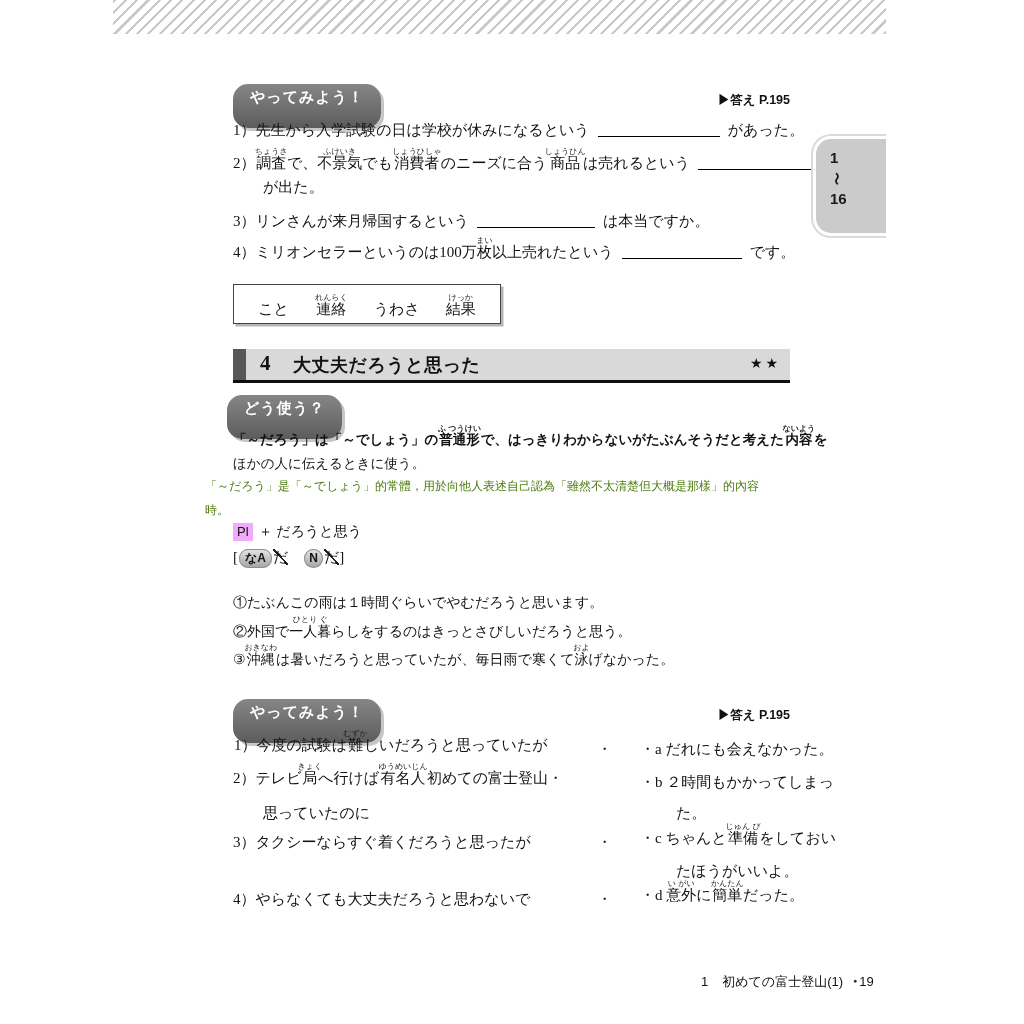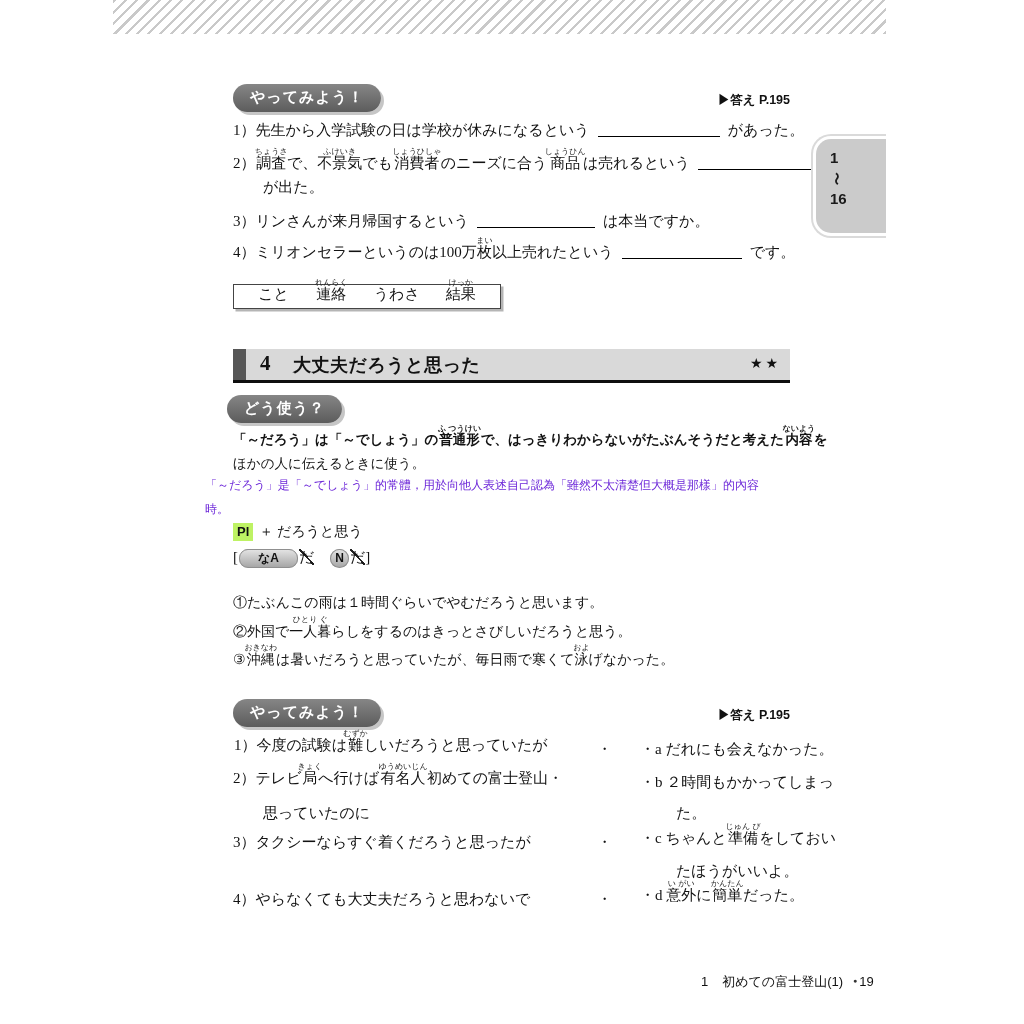--- a/index.html
+++ b/index.html
@@ -7,45 +7,45 @@
         font-family:"Liberation Serif",serif;color:#121212;}
   .hatch{position:absolute;left:113px;top:0;width:773px;height:34px;
          background:repeating-linear-gradient(135deg,#c9c9c9 0 2.2px,transparent 2.2px 8px);}
   .line{position:absolute;white-space:nowrap;font-size:15px;line-height:1.3;}
   ruby{ruby-align:center;}
   ruby rt{font-size:8px;font-family:"Liberation Sans",sans-serif;color:#222;}
   .blank{display:inline-block;height:14px;border-bottom:1.5px solid #000;
          vertical-align:-2px;margin:0 8px;}
   .badge{position:absolute;background:linear-gradient(#868686,#5c5c5c);color:#fff;
          font-family:Liberation Sans, sans-serif;font-weight:bold;font-size:15px;
-         padding:4px 17px 5px;border-radius:15px;box-shadow:3px 3px 0 #c6c6c6;
+         padding:4px 17px 21px;border-radius:15px;box-shadow:3px 3px 0 #c6c6c6;
          letter-spacing:1px;}
   .ansref{position:absolute;right:234px;font-family:"Liberation Sans",sans-serif;
           font-weight:600;font-size:12.5px;color:#111;}
-  .wordbank{position:absolute;left:233px;top:284px;width:268px;height:25px;
+  .wordbank{position:absolute;left:233px;top:284px;width:268px;height:40px;
             border:1.2px solid #444;box-shadow:2.5px 2.5px 0 #b5b5b5;background:#fff;
             display:flex;justify-content:center;align-items:flex-end;gap:26px;
             font-size:15px;padding-bottom:4px;box-sizing:border-box;}
   .secbar{position:absolute;left:233px;top:349px;width:557px;height:31px;
           background:#d9d9d9;border-bottom:3px solid #0e0e0e;}
   .secblock{position:absolute;left:0;top:0;width:13px;height:31px;background:#575757;}
   .secnum{position:absolute;left:27px;top:2px;font-size:21px;font-weight:bold;
           font-family:"Liberation Serif",serif;}
   .sectitle{position:absolute;left:60px;top:4px;font-size:18px;font-weight:bold;
             font-family:"Liberation Sans",sans-serif;letter-spacing:0.5px;}
   .secstars{position:absolute;right:9px;top:6px;font-size:14px;letter-spacing:3px;}
   .goth{font-family:"Liberation Sans",sans-serif;}
   .expl{font-size:13.5px;font-family:"Liberation Sans",sans-serif;}
-  .zh{font-size:12px;font-family:Liberation Mono, monospace;color:#6d28d9;}
+  .zh{font-size:12px;font-family:Liberation Serif, serif;color:#4d7c0f;}
   .ex{font-size:14px;}
-  .box{font-family:"Liberation Sans",sans-serif;font-weight:bold;font-size:13px;
-       background:#bef264;padding:1px 4px 2px;margin-right:2px;}
+  .box{font-family:"Liberation Sans",sans-serif;font-weight:normal;font-size:13px;
+       background:#f0abfc;padding:1px 4px 2px;margin-right:2px;}
   .pill{font-family:"Liberation Sans",sans-serif;font-weight:bold;font-size:12px;
         background:linear-gradient(#e2e2e2,#a7a7a7);border:1px solid #8f8f8f;
-        border-radius:9px;padding:1px 18px 2px;margin:0 1px;}
+        border-radius:9px;padding:1px 5px 2px;margin:0 1px;}
   .circle{font-family:"Liberation Sans",sans-serif;font-weight:bold;font-size:12px;
         background:linear-gradient(#e2e2e2,#a7a7a7);border:1px solid #8f8f8f;
         border-radius:50%;padding:1px 4px 2px;margin:0 1px;}
   .strike{position:relative;
         background:linear-gradient(to top right,transparent 46%,#222 46%,#222 55%,transparent 55%);}
   .dot{position:absolute;font-size:15px;}
   .tabclip{position:absolute;left:810px;top:133px;width:76px;height:106px;overflow:hidden;}
   .sidetab{position:absolute;left:6px;top:6px;width:80px;height:94px;background:#cbcbcb;
            border-radius:15px 0 0 15px;box-shadow:0 0 0 3px #ffffff,0 0 0 5px #dadada;
            font-family:"Liberation Sans",sans-serif;font-weight:600;font-size:15px;

